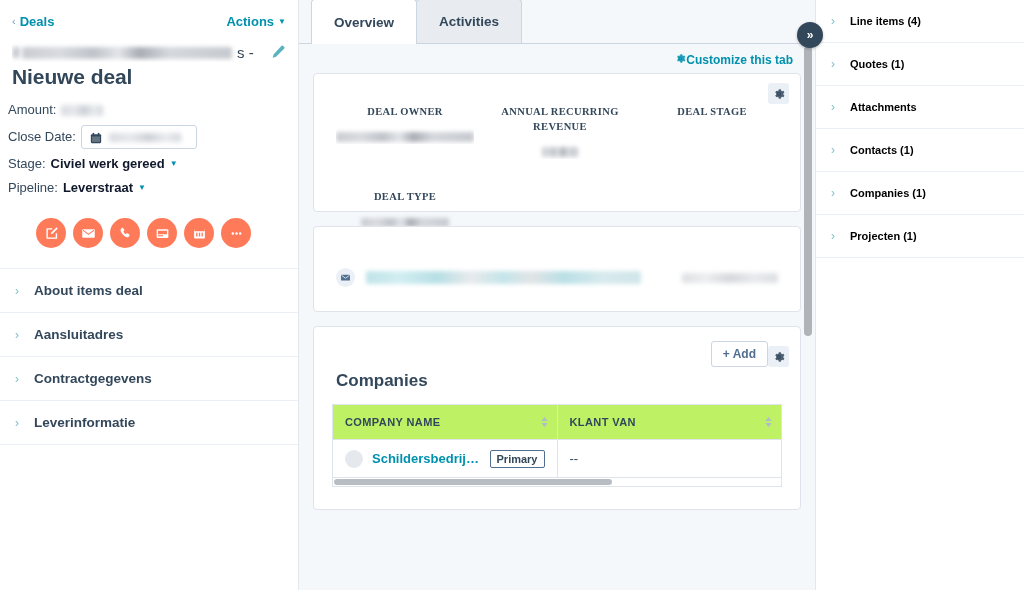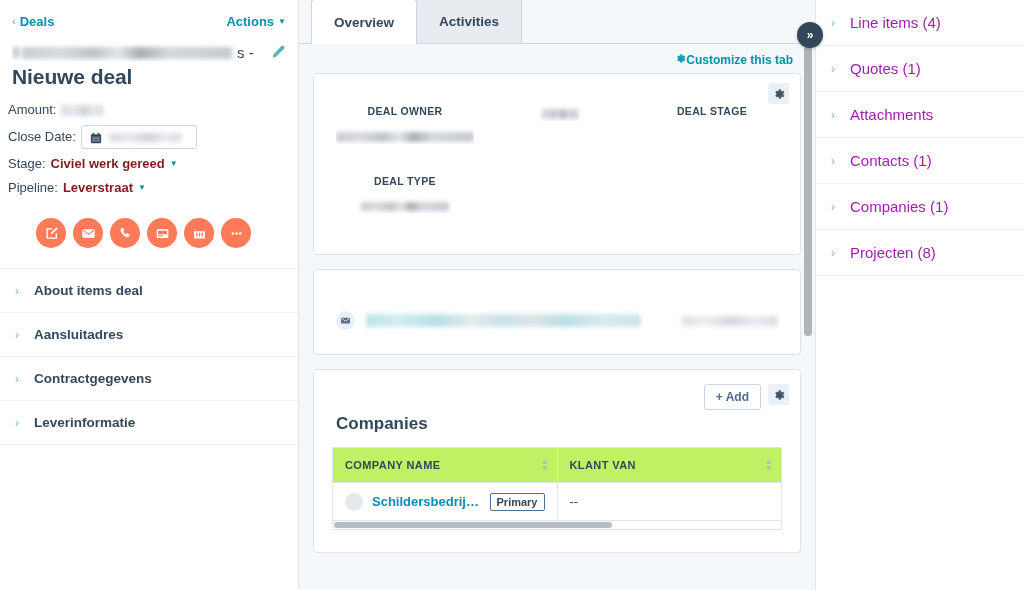--- a/index.html
+++ b/index.html
@@ -80,21 +80,21 @@
     font-size: 21px; font-weight: 700; color: #33475b;
     padding: 2px 12px 8px 12px; line-height: 26px;
     letter-spacing: -0.1px;
   }
   .field-row {
     font-size: 13px; color: #33475b;
     padding: 3px 8px; display: flex; align-items: center; gap: 5px;
     line-height: 18px;
   }
   .field-row .lbl { color: #33475b; }
-  .field-val-link { color: #7f1d1d; font-weight: 700; cursor: pointer; }
+  .field-val-link { color: #0f172a; font-weight: 700; cursor: pointer; }
   .date-box {
     display: inline-flex; align-items: center; gap: 7px;
     border: 1px solid #cbd6e2; border-radius: 3px;
     background: #fff; padding: 3px 8px; height: 24px;
     min-width: 116px; cursor: pointer;
   }
   .cal-icon { width: 12px; height: 12px; flex: 0 0 12px; }
 
   .action-icons {
     display: flex; gap: 7px; padding: 18px 12px 20px 36px;
@@ -218,21 +218,21 @@
     display: flex; align-items: flex-start; justify-content: space-between;
     padding: 14px 11px 0 22px;
   }
   .add-btn {
     border: 1px solid #cbd6e2; border-radius: 3px;
     background: #fff; color: #506e91;
     font-size: 12px; font-weight: 700;
     padding: 5px 11px; cursor: pointer;
     font-family: "Liberation Sans", sans-serif;
   }
-  .comp-actions { display: flex; gap: 7px; align-items: flex-start; }
+  .comp-actions { display: flex; gap: 0; align-items: flex-end; }
   .gear-btn-inline {
     width: 21px; height: 21px; border-radius: 3px;
     background: #eaf0f6;
     display: flex; align-items: center; justify-content: center;
     cursor: pointer;
   }
   .companies-title {
     font-size: 17px; font-weight: 700; color: #33475b;
     padding: 4px 22px 13px 22px;
   }
@@ -327,21 +327,21 @@
     height: 590px;
     background: #ffffff;
     border-left: 1px solid #e5e8eb;
   }
   .rp-item {
     border-bottom: 1px solid #eaf0f6;
     padding: 14px 12px;
     display: flex; align-items: center; gap: 12px;
     cursor: pointer;
   }
-  .rp-label { font-size: 15px; font-weight: 400; color: #a21caf; }
+  .rp-label { font-size: 11px; font-weight: 700; color: #000000; }
 </style>
 </head>
 <body>
 
 <div id="app">
 
   <aside class="left-panel">
 
     <div class="lp-topbar">
       <div class="back-link">
@@ -478,35 +478,36 @@
         <span>
           <svg width="11" height="11" viewBox="0 0 16 16">
             <path d="M8 5.3a2.7 2.7 0 1 0 0 5.4 2.7 2.7 0 0 0 0-5.4zm0 4a1.3 1.3 0 1 1 0-2.6 1.3 1.3 0 0 1 0 2.6z" fill="#0091ae"></path>
             <path d="M14 8c0-.4 0-.7-.1-1l1.3-1-1.3-2.2-1.6.5c-.5-.4-1-.7-1.6-.9L10.4 1.7H7.8L7.5 3.4c-.6.2-1.1.5-1.6.9l-1.6-.5L3 6l1.3 1c0 .3-.1.6-.1 1s0 .7.1 1L3 10l1.3 2.2 1.6-.5c.5.4 1 .7 1.6.9l.3 1.7h2.6l.3-1.7c.6-.2 1.1-.5 1.6-.9l1.6.5 1.3-2.2-1.3-1c.1-.3.1-.6.1-1z" fill="#0091ae" opacity=".85"></path>
           </svg>
         </span>
         <span>Customize this tab</span>
       </div>
     </div>
 
-    <section class="card" style="height:182px;">
+    <section class="card" style="height:139px;font-family:Liberation Serif, serif;">
       <div class="gear-btn">
         <svg width="12" height="12" viewBox="0 0 16 16">
           <path d="M8 5.3a2.7 2.7 0 1 0 0 5.4 2.7 2.7 0 0 0 0-5.4zm0 4a1.3 1.3 0 1 1 0-2.6 1.3 1.3 0 0 1 0 2.6z" fill="#33475b"></path>
           <path d="M14 8c0-.4 0-.7-.1-1l1.3-1-1.3-2.2-1.6.5c-.5-.4-1-.7-1.6-.9L10.4 1.7H7.8L7.5 3.4c-.6.2-1.1.5-1.6.9l-1.6-.5L3 6l1.3 1c0 .3-.1.6-.1 1s0 .7.1 1L3 10l1.3 2.2 1.6-.5c.5.4 1 .7 1.6.9l.3 1.7h2.6l.3-1.7c.6-.2 1.1-.5 1.6-.9l1.6.5 1.3-2.2-1.3-1c.1-.3.1-.6.1-1z" fill="#33475b" opacity=".85"></path>
         </svg>
       </div>
       <div class="props-grid">
         <div class="prop">
           <div class="prop-label">DEAL OWNER</div>
           <div class="prop-value">
             <span class="redact" style="width:138px;height:10px;display:inline-block;"></span>
           </div>
         </div>
         <div class="prop">
+          <div class="prop-label">ANNUAL RECURRING REVENUE</div>
           <div class="prop-value">
             <span class="redact" style="width:36px;height:10px;display:inline-block;"></span>
           </div>
         </div>
         <div class="prop">
           <div class="prop-label">DEAL STAGE</div>
         </div>
         <div class="prop">
           <div class="prop-label">DEAL TYPE</div>
           <div class="prop-value">
@@ -616,17 +617,17 @@
     <div class="rp-item">
       <span class="acc-chev">›</span>
       <span class="rp-label">Contacts (1)</span>
     </div>
     <div class="rp-item">
       <span class="acc-chev">›</span>
       <span class="rp-label">Companies (1)</span>
     </div>
     <div class="rp-item">
       <span class="acc-chev">›</span>
-      <span class="rp-label">Projecten (8)</span>
+      <span class="rp-label">Projecten (1)</span>
     </div>
   </aside>
 
 </div>
 
 </body></html>

